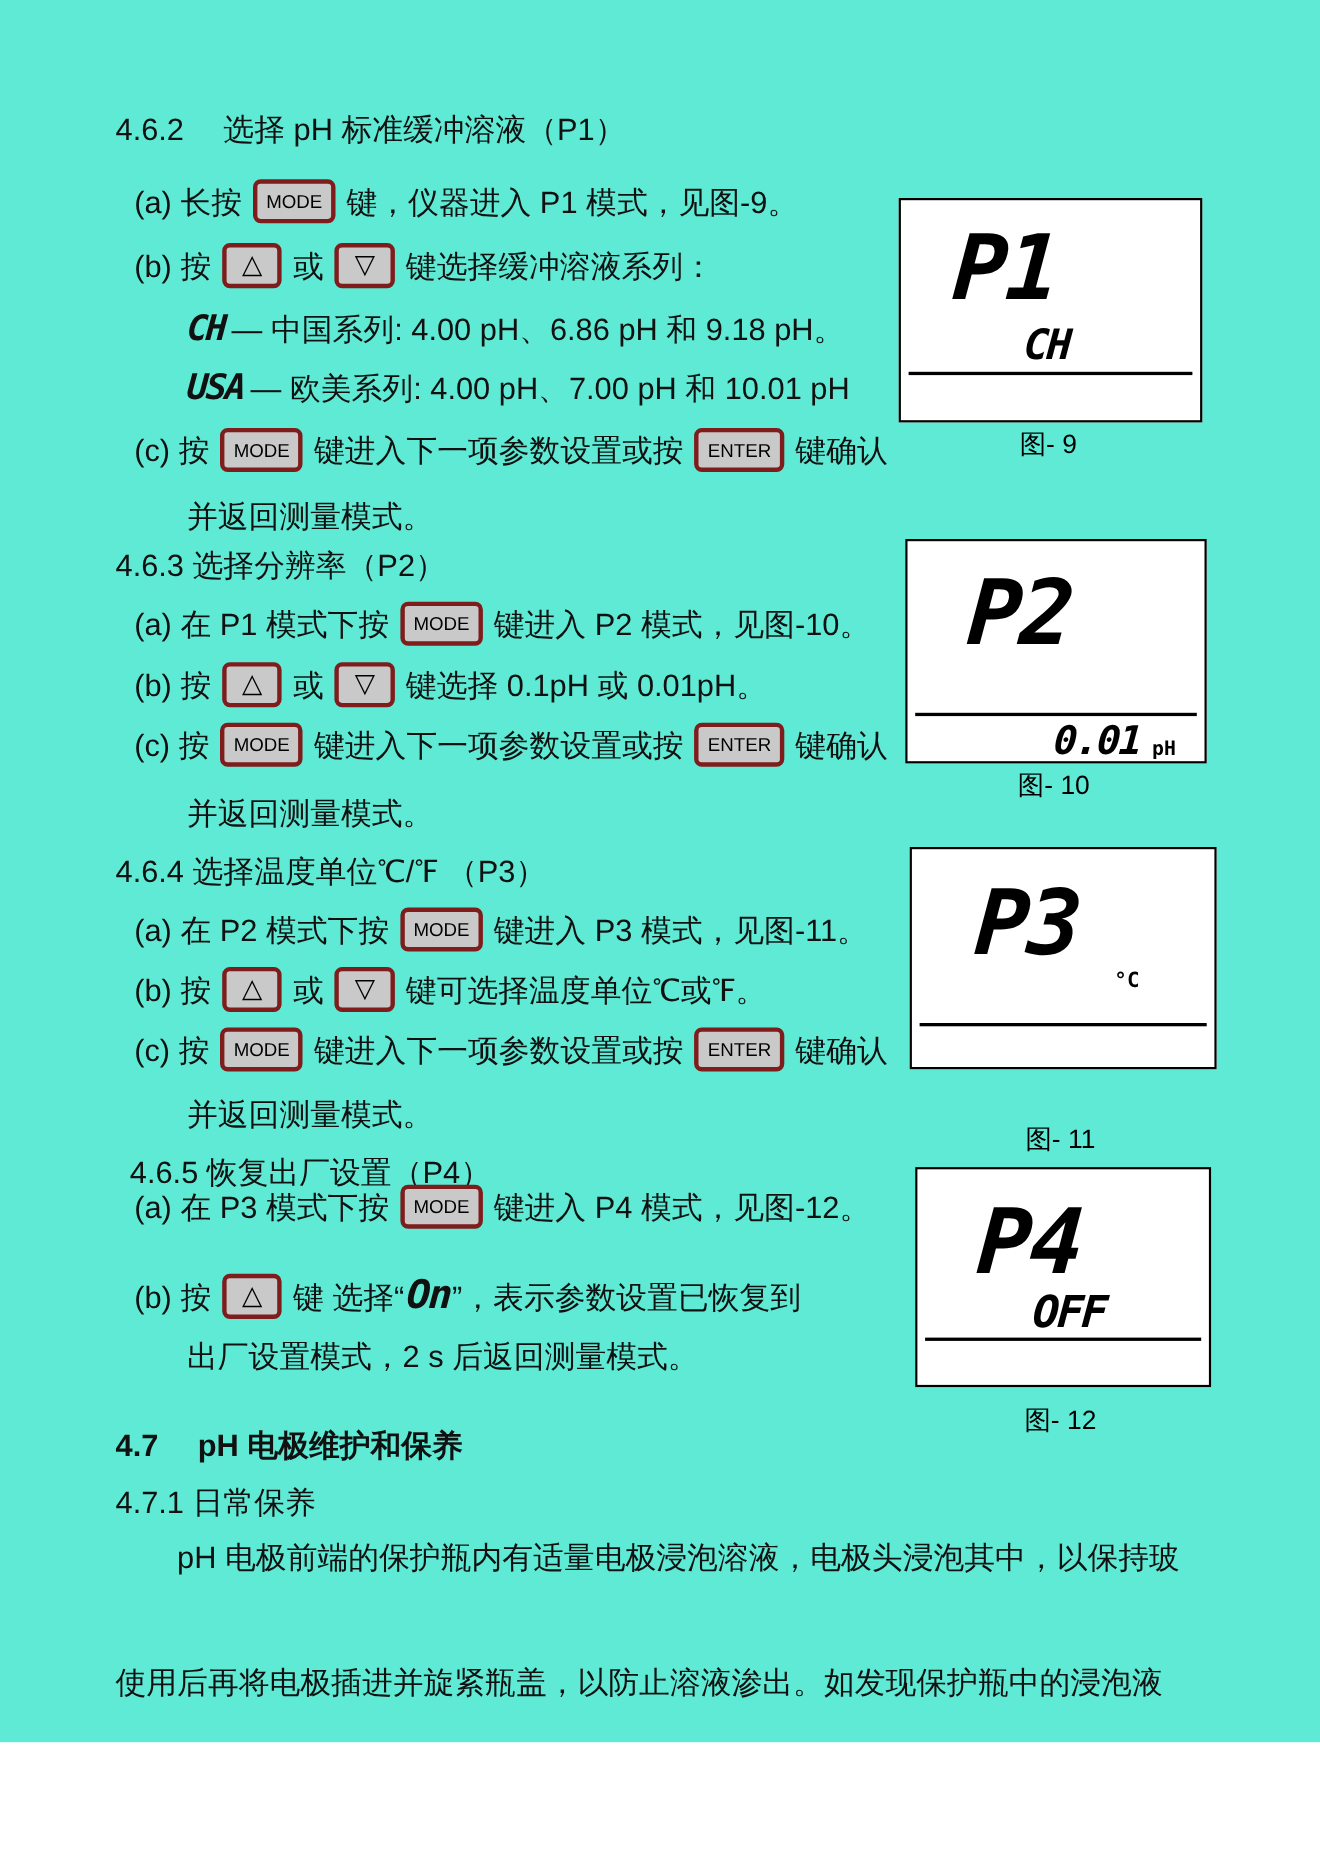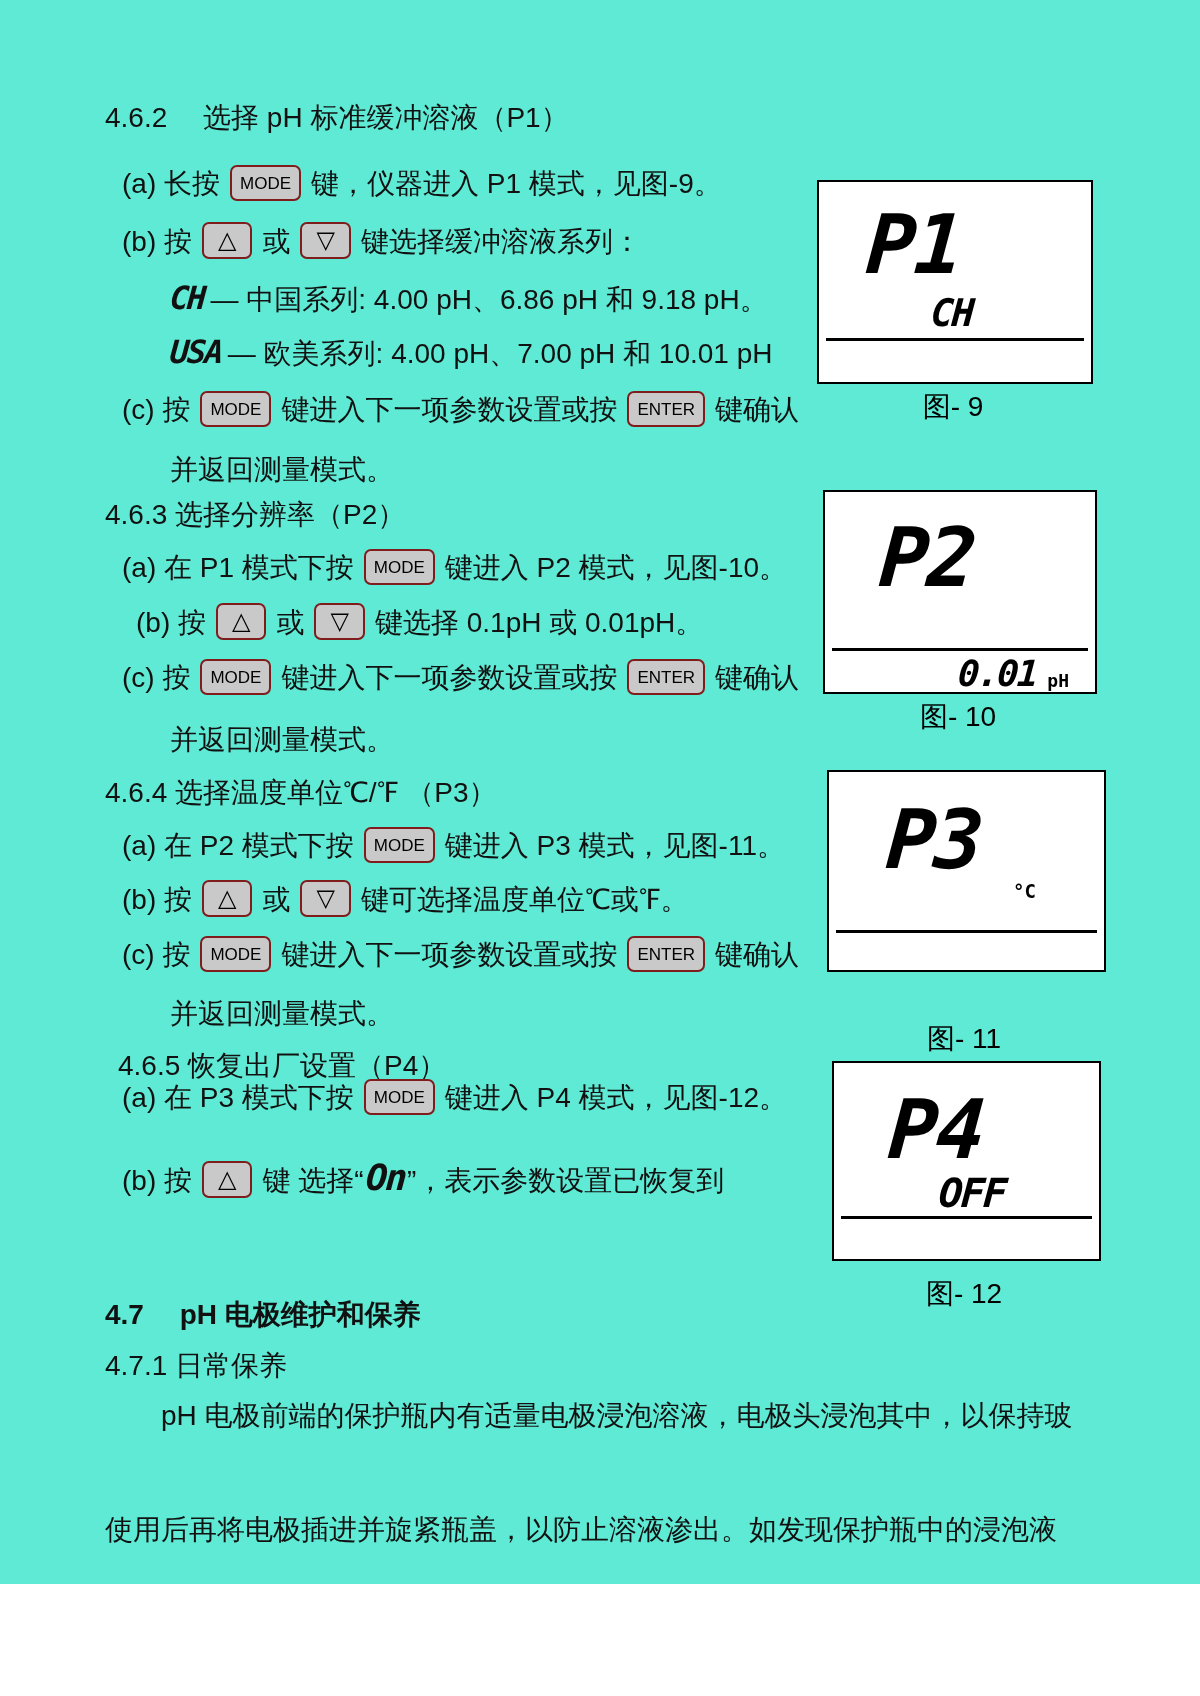--- a/index.html
+++ b/index.html
@@ -2,37 +2,37 @@
 <html><head>
 <meta charset="utf-8">
 <style>
   html,body{margin:0;padding:0;background:#ffffff;}
   .page{position:relative;width:1200px;height:1584px;background:#5eead4;
         font-family:"Liberation Sans",sans-serif;color:#000;overflow:hidden;}
   .tline{position:absolute;font-size:28px;line-height:1.25;white-space:nowrap;color:#111;}
   .heading{font-size:28px;}
   .bold{font-weight:bold;}
   
-  .key{display:inline-block;background:#c9c9c9;border:2px solid #7f1d1d;border-radius:7px;
+  .key{display:inline-block;background:#c9c9c9;border:4px solid #7f1d1d;border-radius:7px;
        font-size:17px;line-height:1;padding:8px 8px 7px 8px;margin:0 10px;vertical-align:middle;
        position:relative;top:-3px;color:#000;}
   .key.arrow{padding:4px 14px 5px 14px;font-size:24px;}
   
   .seg{font-family:"DejaVu Sans Mono",monospace;font-weight:bold;font-style:italic;
        transform:skewX(-4deg);display:inline-block;letter-spacing:-2px;}
   .seg-inline{font-size:32px;margin-right:6px;}
   .seg-on{font-size:36px;margin:0 2px;}
   
   .lcd{position:absolute;border:2px solid #000;background:#fff;}
   .lcd .big{position:absolute;font-size:82px;line-height:1;}
   .lcd .sub{position:absolute;font-size:38px;line-height:1;}
   .lcd .divider{position:absolute;left:7px;right:7px;border-top:3px solid #000;}
   .lcd .val{position:absolute;font-size:36px;line-height:1;}
   .lcd .unit{position:absolute;font-weight:bold;font-family:"DejaVu Sans Mono",monospace;}
-  .figcap{position:absolute;font-size:28px;transform:translateX(-50%);white-space:nowrap;}
+  .figcap{position:absolute;font-size:24px;transform:translateX(-50%);white-space:nowrap;}
   .indent1{text-indent:56px;}
   .footer-line{position:absolute;left:0;width:1200px;text-align:center;}
 </style>
 </head>
 <body>
 
 <div class="page">
 
   <div class="tline heading" style="left:105px;top:100px;">4.6.2　 选择 pH 标准缓冲溶液（P1）</div>
 
@@ -64,21 +64,21 @@
     <span class="divider" style="top:156px;"></span>
   </div>
   <div class="figcap" style="left:953px;top:388px;">图- 9</div>
 
   <div class="tline heading" style="left:105px;top:497px;">4.6.3 选择分辨率（P2）</div>
 
   <div class="tline" style="left:122px;top:550px;">
     <span>(a) 在 P1 模式下按</span><span class="key">MODE</span><span>键进入 P2 模式，见图-10。</span>
   </div>
 
-  <div class="tline" style="left:122px;top:605px;margin-left:14px;">
+  <div class="tline" style="left:122px;top:605px;">
     <span>(b) 按</span><span class="key arrow">△</span><span>或</span><span class="key arrow">▽</span><span>键选择 0.1pH 或 0.01pH。</span>
   </div>
 
   <div class="tline" style="left:122px;top:660px;">
     <span>(c) 按</span><span class="key">MODE</span><span>键进入下一项参数设置或按</span><span class="key">ENTER</span><span>键确认</span>
   </div>
 
   <div class="tline" style="left:170px;top:722px;">并返回测量模式。</div>
 
   <div class="lcd" style="left:823px;top:490px;width:270px;height:200px;">
@@ -115,20 +115,21 @@
   <div class="tline heading" style="left:118px;top:1048px;">4.6.5 恢复出厂设置（P4）</div>
 
   <div class="tline" style="left:122px;top:1080px;">
     <span>(a) 在 P3 模式下按</span><span class="key">MODE</span><span>键进入 P4 模式，见图-12。</span>
   </div>
 
   <div class="tline" style="left:122px;top:1155px;">
     <span>(b) 按</span><span class="key arrow">△</span><span>键 选择“</span><span class="seg seg-on">On</span><span>”，表示参数设置已恢复到</span>
   </div>
 
+  <div class="tline" style="left:170px;top:1216px;">出厂设置模式，2 s 后返回测量模式。</div>
 
   <div class="lcd" style="left:832px;top:1061px;width:265px;height:196px;">
     <span class="seg big" style="left:55px;top:26px;">P4</span>
     <span class="seg sub" style="left:105px;top:110px;font-size:40px;">OFF</span>
     <span class="divider" style="top:153px;"></span>
   </div>
   <div class="figcap" style="left:964px;top:1275px;">图- 12</div>
 
   <div class="tline heading bold" style="left:105px;top:1297px;">4.7　  pH 电极维护和保养</div>
   <div class="tline heading" style="left:105px;top:1348px;">4.7.1 日常保养</div>

